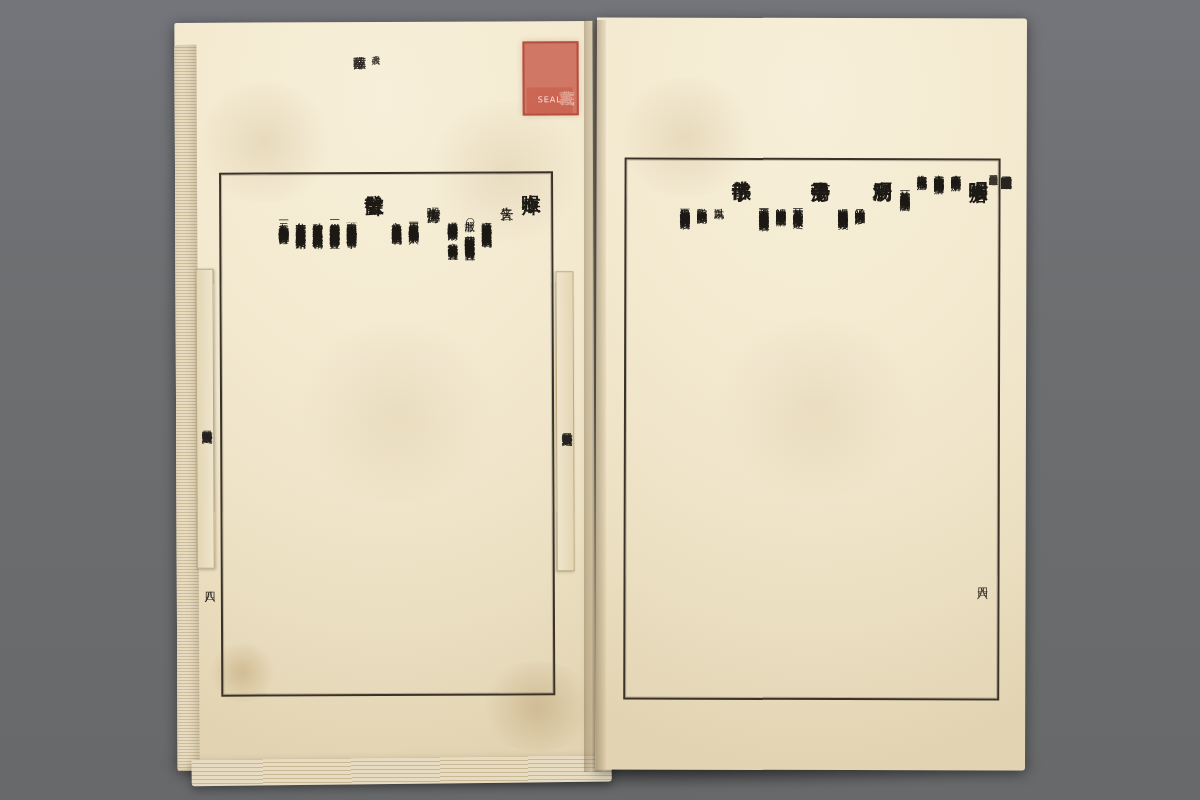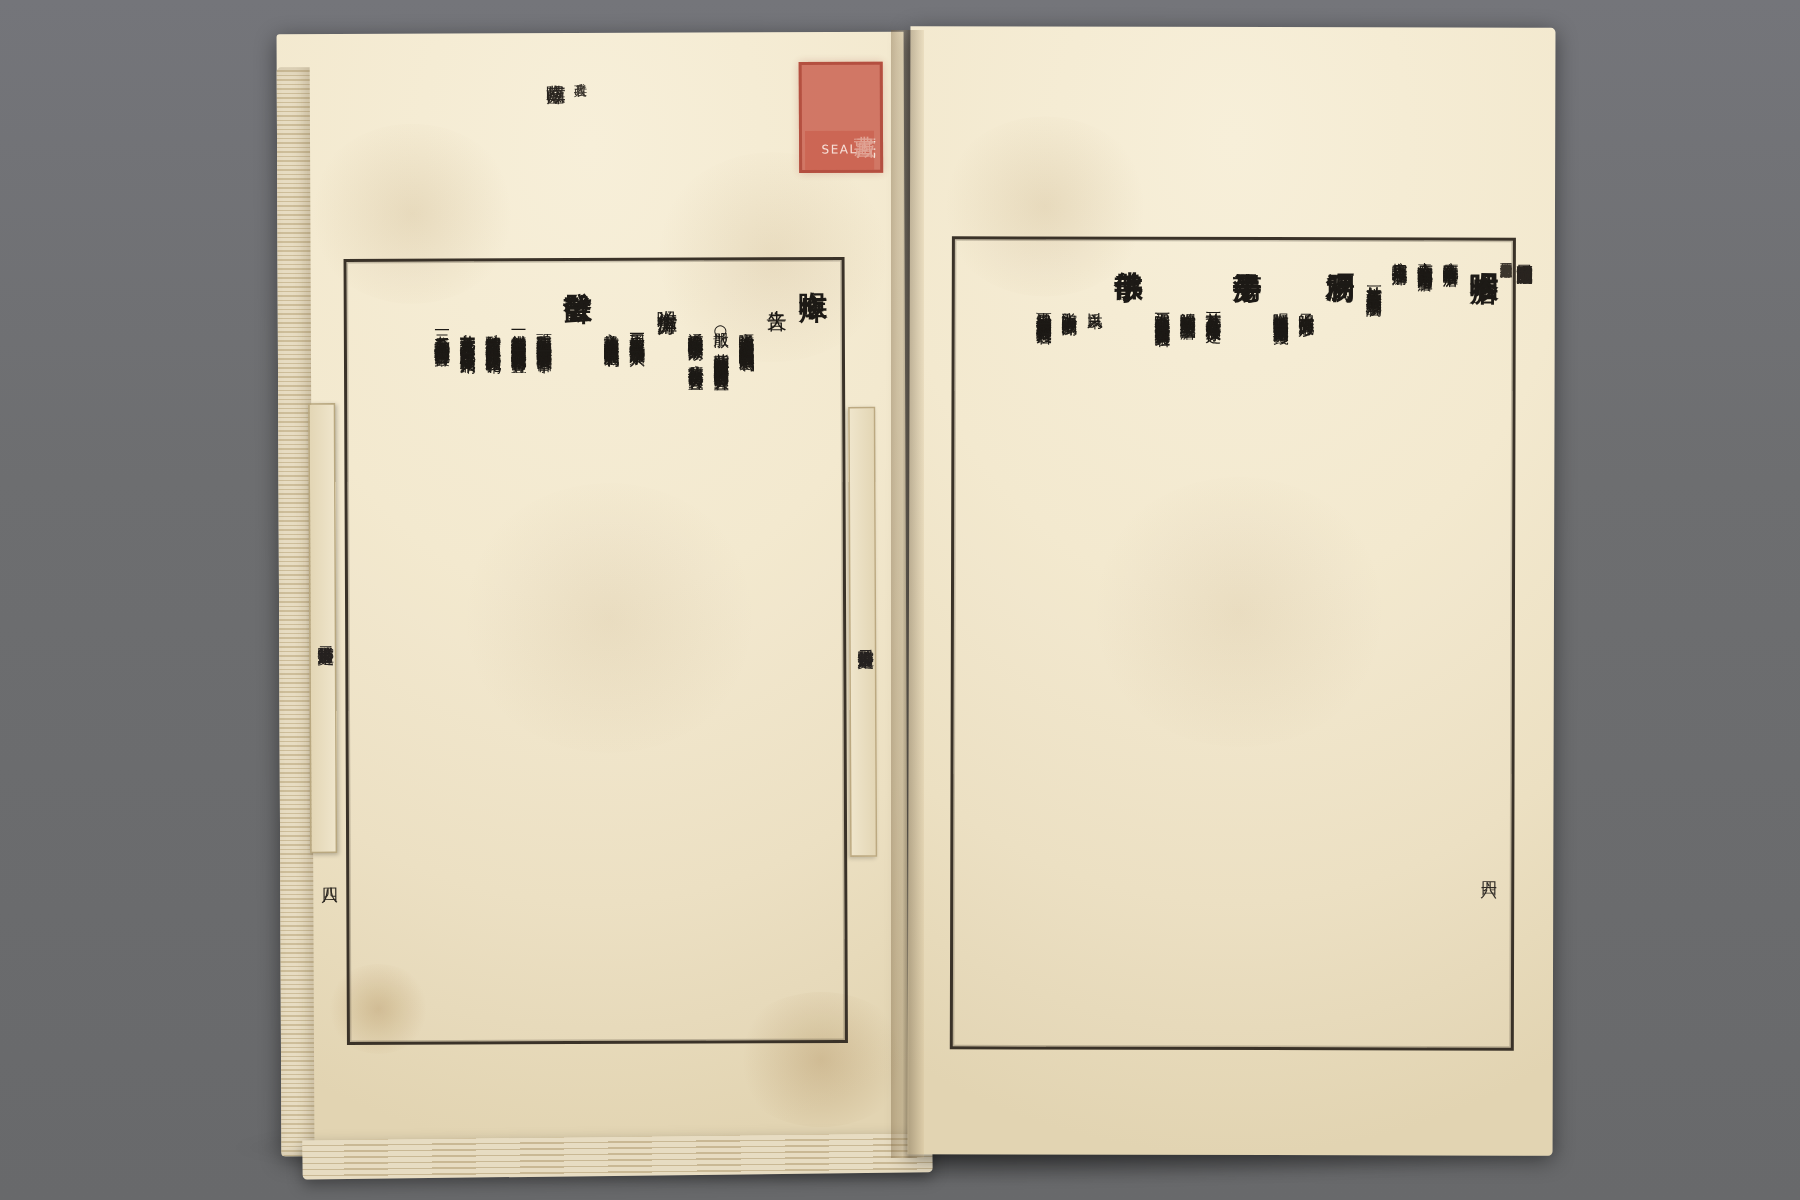--- a/index.html
+++ b/index.html
@@ -15,21 +15,21 @@
   #stage {
     position: relative;
     width: 1200px;
     height: 800px;
     background: linear-gradient(180deg, #74757a 0%, #6d6e70 40%, #68696b 100%);
   }
 
   
   .book {
     position: absolute;
-    left: 170px;
+    left: 160px;
     top: 8px;
     width: 880px;
     height: 784px;
   }
 
   .page {
     position: absolute;
     top: 0;
     height: 760px;
     background:

